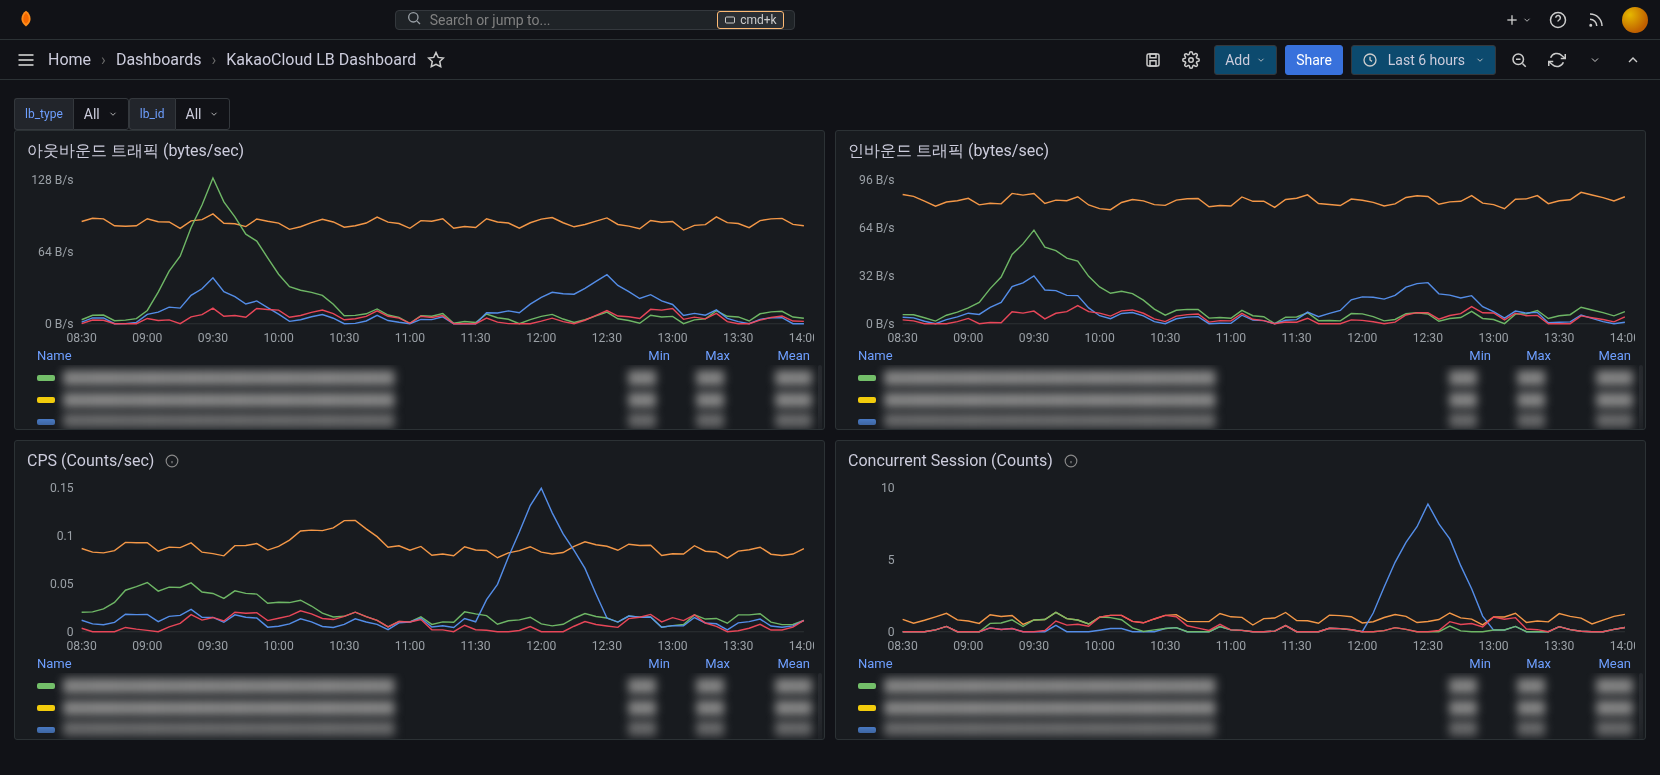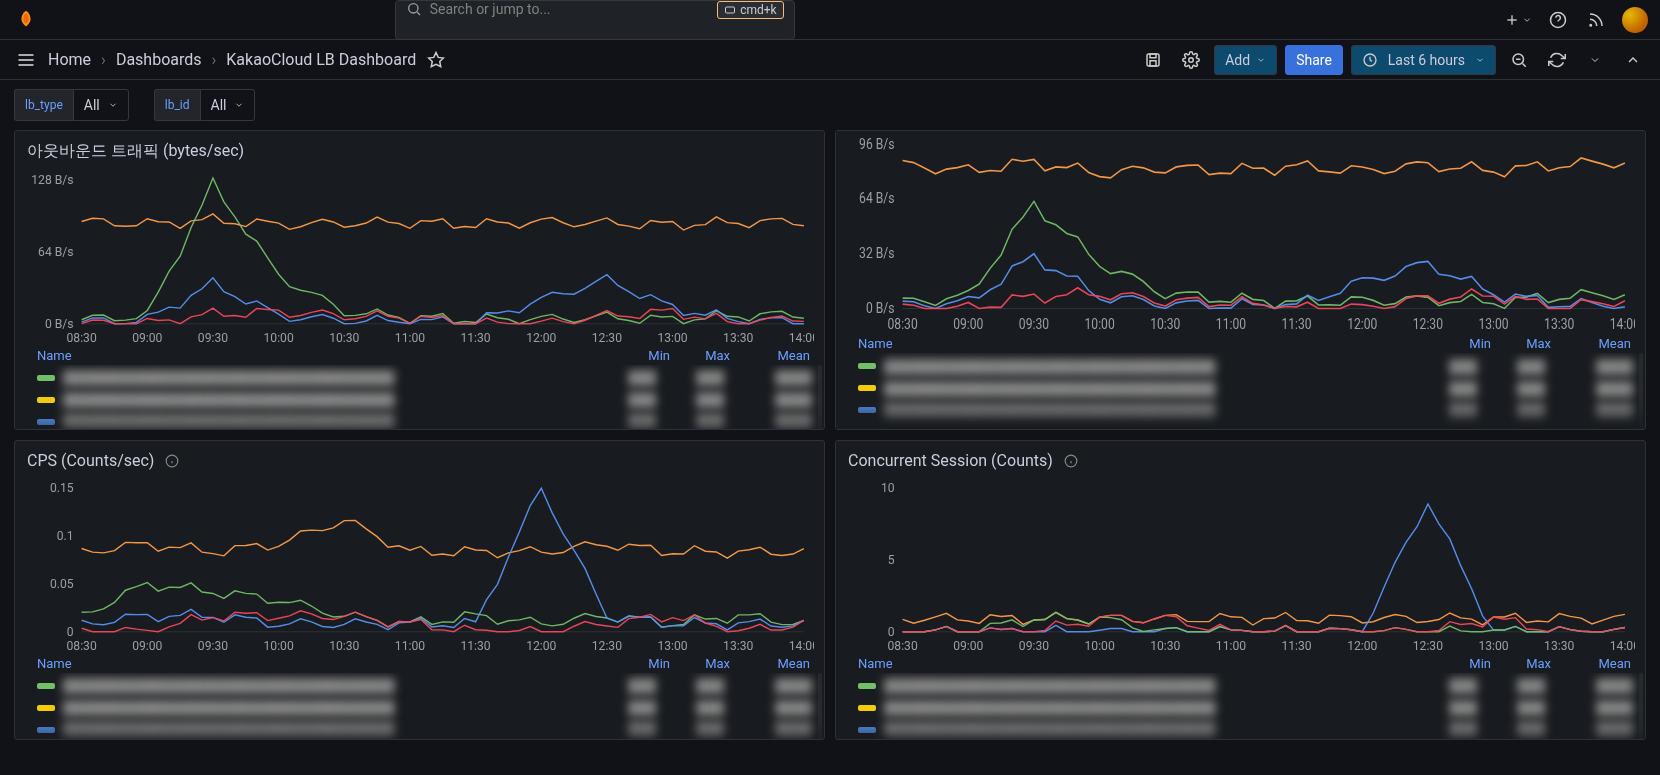--- a/index.html
+++ b/index.html
@@ -24,23 +24,23 @@
     font-family: -apple-system, BlinkMacSystemFont, "Segoe UI", Roboto, Helvetica, Arial, sans-serif;
     font-size: 14px; overflow: hidden;
   }
   
   .topbar {
     height: 40px; display: flex; align-items: center; padding: 0 12px;
     border-bottom: 1px solid var(--border);
   }
   .logo { width: 28px; height: 28px; display:flex; align-items:center; justify-content:center; }
   .searchbox {
-    margin: 0 auto; display: flex; align-items: flex-start; gap: 8px;
+    margin: 0 auto; display: flex; align-items: center; gap: 8px;
     background: #1f2327; border: 1px solid var(--border-light);
-    border-radius: 4px; height: 40px; width: 400px; padding: 0 10px;
+    border-radius: 4px; height: 20px; width: 400px; padding: 0 10px;
     color: var(--text-dim);
   }
   .searchbox .ph { flex: 1; color: #808080; }
   .kbd {
     display: flex; align-items: center; gap: 4px;
     background: #2a2e33; border: 1px solid #fdba74; border-radius: 3px;
     padding: 1px 6px; font-size: 12px; color: #ccc;
   }
   .top-right { display: flex; align-items: center; gap: 14px; margin-left: auto; }
   .icon-btn { width: 24px; height: 24px; display:flex; align-items:center; justify-content:center; color:#ccc; }
@@ -60,21 +60,21 @@
     display: inline-flex; align-items: center; gap: 6px;
     background: #0c4a6e; border: 1px solid var(--border-light);
     border-radius: 3px; padding: 4px 10px; height: 30px; color: var(--text);
   }
   .btn.primary { background: #3871dc; border-color: #3871dc; color: #fff; }
   .ghost-icon { width: 30px; height: 30px; display:inline-flex; align-items:center; justify-content:center; border-radius:3px; }
   .time-btn { padding: 4px 10px; gap: 10px; }
   .plus-group { display:flex; align-items:center; gap:2px; }
 
   
-  .varrow { height: 50px; display: flex; align-items: center; padding: 0 14px; gap: 25px; }
+  .varrow { height: 50px; display: flex; align-items: flex-end; padding: 0 14px; gap: 0; }
   .varpair { display: flex; align-items:stretch; height: 32px; }
   .varlabel {
     display:flex; align-items:center; padding: 0 10px;
     background: #22252b; color: #6e9fff; border: 1px solid var(--border-light);
     border-right: none; border-top-left-radius: 3px; border-bottom-left-radius: 3px; font-size: 12px;
   }
   .varvalue {
     display:flex; align-items:center; padding: 0 10px; gap: 8px;
     background: #111217; border: 1px solid var(--border-light);
     border-top-right-radius: 3px; border-bottom-right-radius: 3px;
@@ -322,20 +322,23 @@
       <span class="swatch sw-blue"></span>
       <span class="lr-name blur">████████████████████████████████████</span>
       <span class="lr-col blur">███</span>
       <span class="lr-col blur">███</span>
       <span class="lr-col mean blur">████</span>
         </div>
         <div class="scroll-hint"></div>
       </div>
     </div>
     <div class="panel">
+      <div class="panel-title">
+        <span>인바운드 트래픽 (bytes/sec)</span>
+      </div>
       <div class="chart-area">
         <svg class="chart-svg" viewBox="0 0 780 170" preserveAspectRatio="none">
           <text class="tick" x="48" y="152" text-anchor="end">0 B/s</text>
           <text class="tick" x="48" y="104.66666666666667" text-anchor="end">32 B/s</text>
           <text class="tick" x="48" y="57.33333333333334" text-anchor="end">64 B/s</text>
           <text class="tick" x="48" y="10" text-anchor="end">96 B/s</text>
           <line x1="56" y1="148" x2="770" y2="148" stroke="#2c3235" stroke-width="1"></line>
           <text class="tick" x="56" y="166" text-anchor="middle">08:30</text>
           <text class="tick" x="120.9090909090909" y="166" text-anchor="middle">09:00</text>
           <text class="tick" x="185.8181818181818" y="166" text-anchor="middle">09:30</text>

